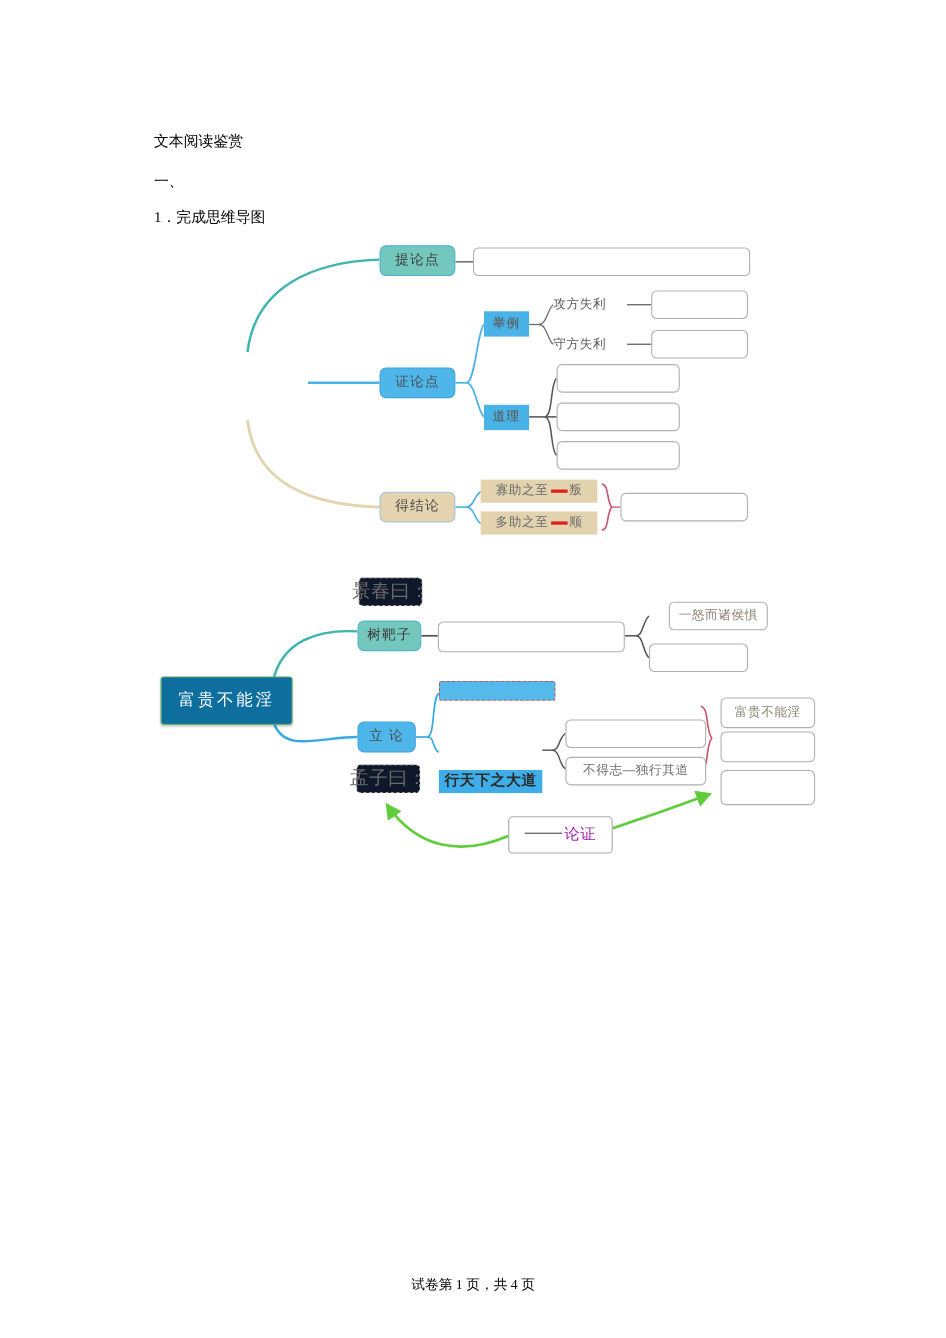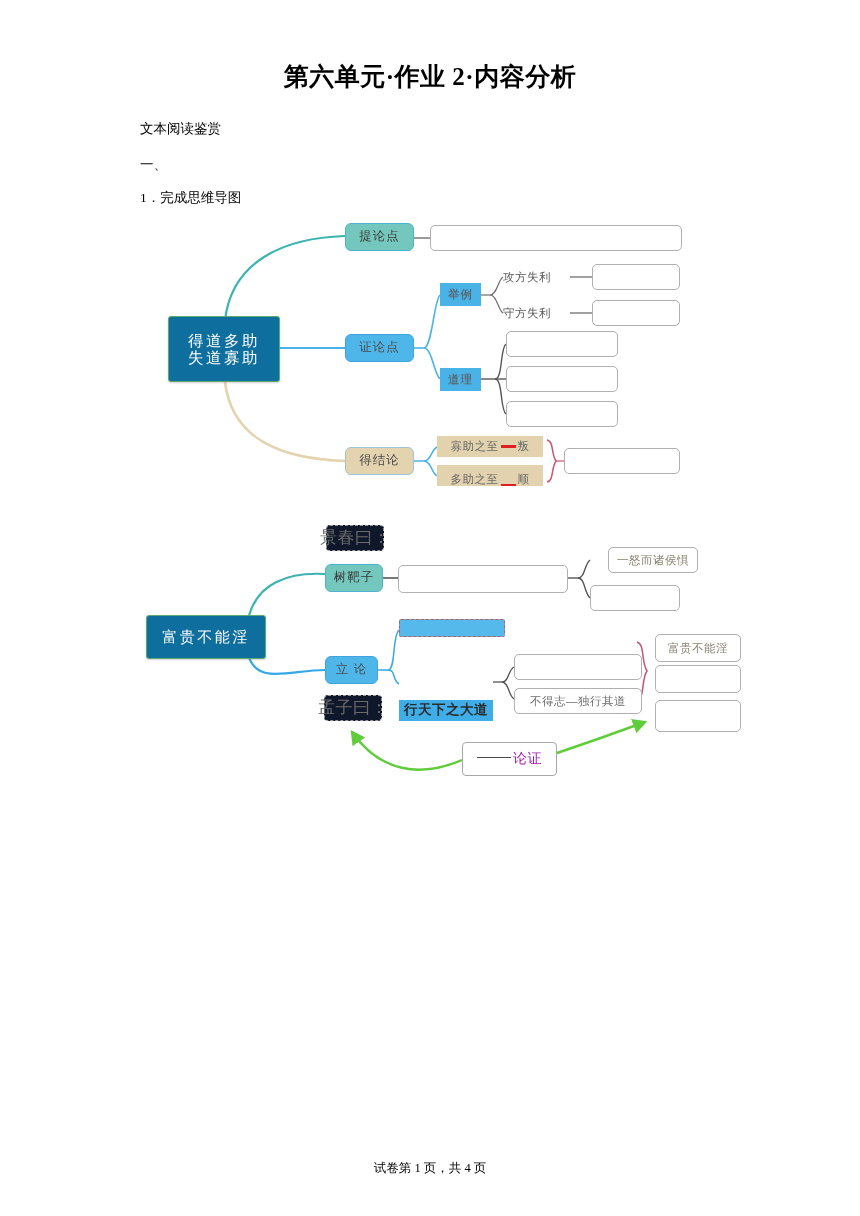--- a/index.html
+++ b/index.html
@@ -212,21 +212,20 @@
     left: 0; top: 0;
     overflow: visible;
     pointer-events: none;
   }
 </style>
 </head>
 <body>
 
 <div class="page">
 
-  <div class="doc-title">第六单元·作业 2·内容分析</div>
   <div class="body-line" id="line-subtitle">文本阅读鉴赏</div>
   <div class="body-line" id="line-section">一、</div>
   <div class="body-line" id="line-q1">1．完成思维导图</div>
 
   <div class="map" style="left:0;top:0;width:860px;height:520px;">
 
     <svg class="conn" width="860" height="520">
 
       <path d="M 225 320 C 232 262 282 238 345 236" stroke="#3CB4B0" stroke-width="2.2" fill="none"></path>
 
@@ -254,24 +253,20 @@
 
       <path d="M 414 461 L 424 461" stroke="#49B3E8" stroke-width="1.5" fill="none"></path>
       <path d="M 424 461 C 431 461 431 450 437 447" stroke="#49B3E8" stroke-width="1.5" fill="none"></path>
       <path d="M 424 461 C 431 461 431 472 437 476" stroke="#49B3E8" stroke-width="1.5" fill="none"></path>
 
       <path d="M 547 440 C 554 441 551 454 556 461 C 551 468 554 481 547 482" stroke="#C8566E" stroke-width="1.5" fill="none"></path>
 
       <path d="M 556 461 L 564 461" stroke="#C8566E" stroke-width="1.2" fill="none"></path>
     </svg>
 
-    <div class="node n-center" style="left:168px;top:316px;width:112px;height:66px;">
-      <span>得道多助</span>
-      <span>失道寡助</span>
-    </div>
 
     <div class="node n-teal" style="left:345px;top:223px;width:69px;height:28px;">提论点</div>
     <div class="node n-blank" style="left:430px;top:225px;width:252px;height:26px;"></div>
 
     <div class="node n-blue" style="left:345px;top:334px;width:69px;height:28px;">证论点</div>
 
     <div class="node n-flatblue" style="left:440px;top:283px;width:41px;height:23px;">举例</div>
     <div class="node n-plain" style="left:503px;top:266px;width:67px;height:22px;justify-content:flex-start;">攻方失利</div>
     <div class="node n-plain" style="left:503px;top:302px;width:67px;height:22px;justify-content:flex-start;">守方失利</div>
     <div class="node n-blank" style="left:592px;top:264px;width:88px;height:26px;"></div>
@@ -282,21 +277,21 @@
     <div class="node n-blank" style="left:506px;top:366px;width:112px;height:26px;"></div>
     <div class="node n-blank" style="left:506px;top:401px;width:112px;height:26px;"></div>
 
     <div class="node n-tan" style="left:345px;top:447px;width:69px;height:28px;">得结论</div>
 
     <div class="node n-flattan" style="left:437px;top:436px;width:106px;height:21px;">
       <span>寡助之至</span>
       <span class="redash"></span>
       <span>叛</span>
     </div>
-    <div class="node n-flattan" style="left:437px;top:465px;width:106px;height:21px;align-items:flex-end;">
+    <div class="node n-flattan" style="left:437px;top:465px;width:106px;height:21px;">
       <span>多助之至</span>
       <span class="redash"></span>
       <span>顺</span>
     </div>
 
     <div class="node n-blank" style="left:564px;top:448px;width:116px;height:26px;"></div>
   </div>
 
   <div class="map" style="left:0;top:510px;width:860px;height:300px;">
 

